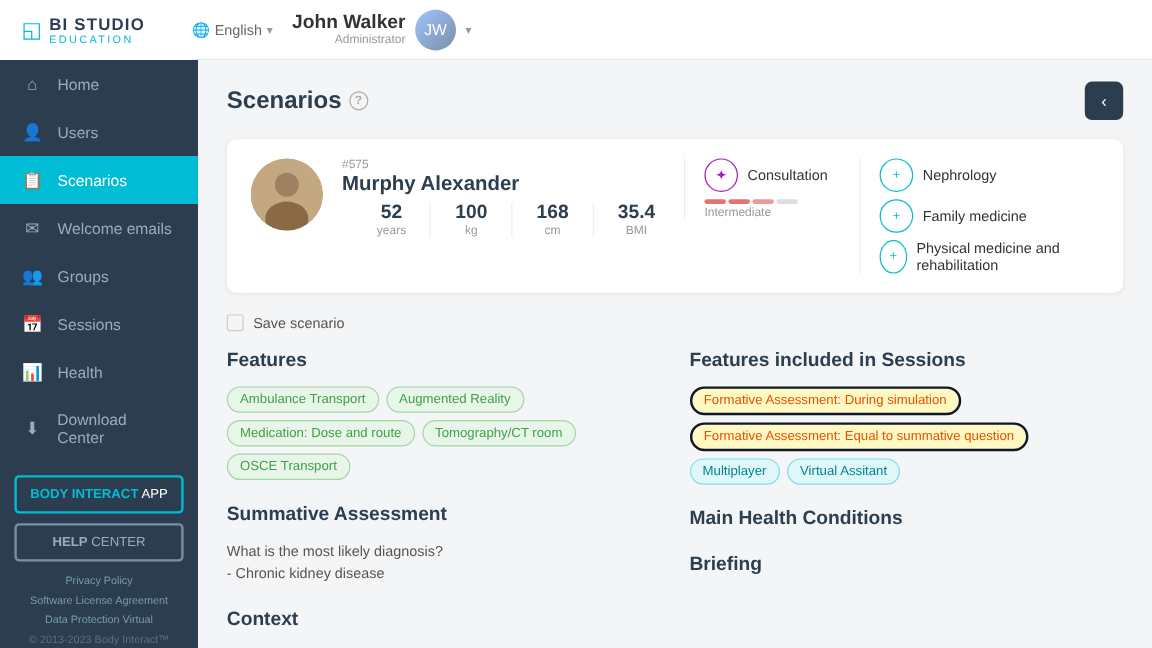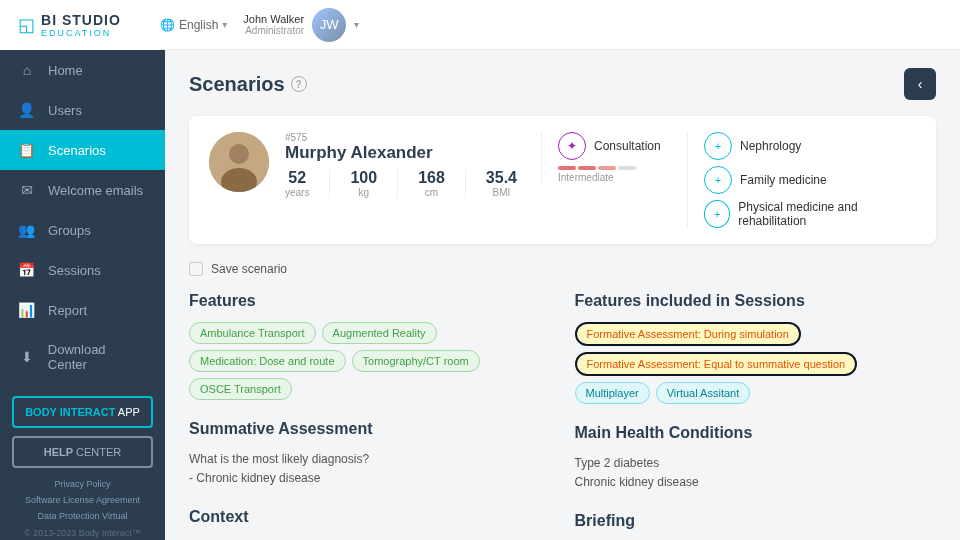--- a/index.html
+++ b/index.html
@@ -8,21 +8,21 @@
     
     .header { background: #fff; height: 50px; display: flex; align-items: center; justify-content: space-between; padding: 0 20px 0 160px; border-bottom: 1px solid #e8e8e8; flex-shrink: 0; }
     .logo-area { position: absolute; left: 0; top: 0; width: 160px; height: 50px; display: flex; align-items: center; padding-left: 18px; background: #fff; }
     .logo-icon { color: #00bcd4; font-size: 18px; margin-right: 6px; }
     .logo-text { font-size: 14px; font-weight: 700; color: #2c3e50; letter-spacing: 1px; }
     .logo-sub { font-size: 9px; color: #00bcd4; letter-spacing: 2px; display: block; text-transform: uppercase; }
     .header-right { display: flex; align-items: center; gap: 16px; }
     .lang-selector { display: flex; align-items: center; gap: 4px; color: #666; font-size: 12px; cursor: pointer; }
     .globe-icon { color: #888; }
     .user-info { display: flex; align-items: center; gap: 8px; }
-    .user-name { font-size: 11px; font-weight: 400; color: #333; text-align: right; }
+    .user-name { font-size: 16px; font-weight: 700; color: #333; text-align: right; }
     .user-role { font-size: 10px; color: #999; text-align: right; }
     .avatar { width: 34px; height: 34px; border-radius: 50%; background: #ccc; overflow: hidden; display: flex; align-items: center; justify-content: center; font-size: 13px; color: #fff; background: linear-gradient(135deg, #a0c4ff, #7a8fa6); }
     .chevron-down { font-size: 10px; color: #999; }
 
     
     .layout { display: flex; flex: 1; overflow: hidden; }
 
     
     .sidebar { width: 165px; background: #2c3d50; display: flex; flex-direction: column; flex-shrink: 0; }
     .nav-item { display: flex; align-items: center; gap: 12px; padding: 12px 18px; color: #9aacba; font-size: 13px; cursor: pointer; transition: background 0.2s; text-decoration: none; }
@@ -44,21 +44,21 @@
     .page-title { font-size: 20px; font-weight: 600; color: #2c3e50; display: flex; align-items: center; gap: 6px; }
     .help-circle { width: 16px; height: 16px; border: 1.5px solid #aaa; border-radius: 50%; display: inline-flex; align-items: center; justify-content: center; font-size: 10px; color: #aaa; cursor: pointer; }
     .collapse-btn { width: 32px; height: 32px; background: #2c3d50; border-radius: 6px; display: flex; align-items: center; justify-content: center; color: #fff; cursor: pointer; font-size: 14px; }
 
     
     .patient-card { background: #fff; border-radius: 8px; padding: 16px 20px; margin-bottom: 18px; display: flex; align-items: flex-start; gap: 16px; box-shadow: 0 1px 4px rgba(0,0,0,0.07); }
     .patient-photo { width: 60px; height: 60px; border-radius: 50%; background: linear-gradient(135deg, #c4a882, #a08060); overflow: hidden; display: flex; align-items: center; justify-content: center; font-size: 24px; color: #fff; flex-shrink: 0; }
     .patient-info { flex: 1; }
     .patient-id { font-size: 10px; color: #999; }
     .patient-name { font-size: 17px; font-weight: 600; color: #2c3e50; margin-bottom: 6px; }
-    .patient-stats { display: flex; gap: 16px; }
+    .patient-stats { display: flex; gap: 16px; margin-left: 29px; }
     .stat { text-align: center; }
     .stat-value { font-size: 16px; font-weight: 600; color: #2c3e50; }
     .stat-label { font-size: 10px; color: #999; }
     .divider-v { width: 1px; background: #eee; margin: 0 4px; }
     .patient-meta { display: flex; flex-direction: column; gap: 6px; border-left: 1px solid #eee; padding-left: 16px; margin-left: 8px; min-width: 130px; }
     .meta-item { display: flex; align-items: center; gap: 8px; }
     .meta-icon { width: 28px; height: 28px; border-radius: 50%; display: flex; align-items: center; justify-content: center; font-size: 12px; }
     .meta-icon.purple { border: 1.5px solid #9c27b0; color: #9c27b0; }
     .meta-text { font-size: 12px; color: #333; }
     .intermediate-badge { display: flex; flex-direction: column; align-items: flex-start; gap: 2px; }
@@ -147,21 +147,21 @@
         <div class="nav-item">
           <span class="nav-icon">👥</span>
           <span>Groups</span>
         </div>
         <div class="nav-item">
           <span class="nav-icon">📅</span>
           <span>Sessions</span>
         </div>
         <div class="nav-item">
           <span class="nav-icon">📊</span>
-          <span>Report</span>
+          <span>Health</span>
         </div>
         <div class="nav-item">
           <span class="nav-icon">⬇</span>
           <span>Download Center</span>
         </div>
       </div>
     <div class="sidebar-bottom">
       <button class="btn-body-interact">
         <span class="bold">BODY INTERACT</span> APP
       </button>
@@ -289,24 +289,20 @@
           <div class="section-title">Features included in Sessions</div>
           <div class="tags" id="features-sessions-tags">
               <span class="tag orange">Formative Assessment: During simulation</span>
               <span class="tag orange">Formative Assessment: Equal to summative question</span>
               <span class="tag teal">Multiplayer</span>
               <span class="tag teal">Virtual Assitant</span>
             </div>
         </div>
         <div class="section-block">
           <div class="section-title">Main Health Conditions</div>
-          <div id="health-conditions-list">
-              <div class="assessment-text">Type 2 diabetes</div>
-              <div class="assessment-text">Chronic kidney disease</div>
-            </div>
         </div>
         <div class="section-block">
           <div class="section-title">Briefing</div>
 
         </div>
       </div>
     </div>
   </div>
 </div>
 

